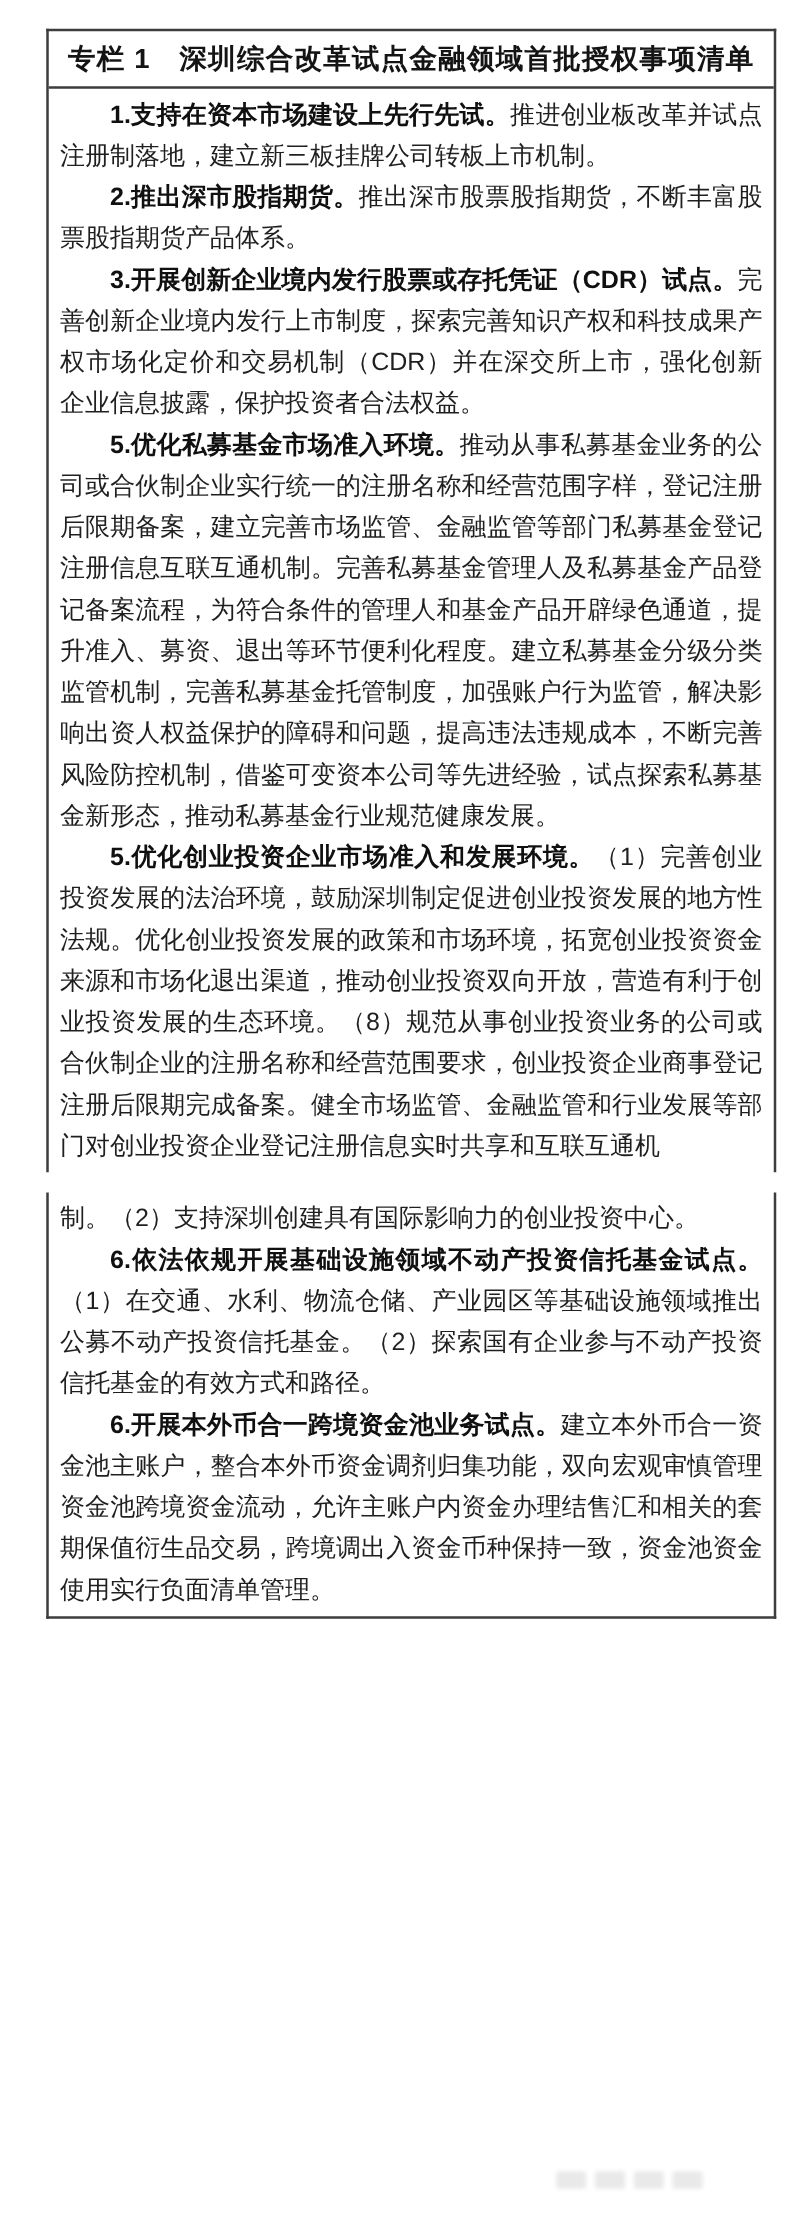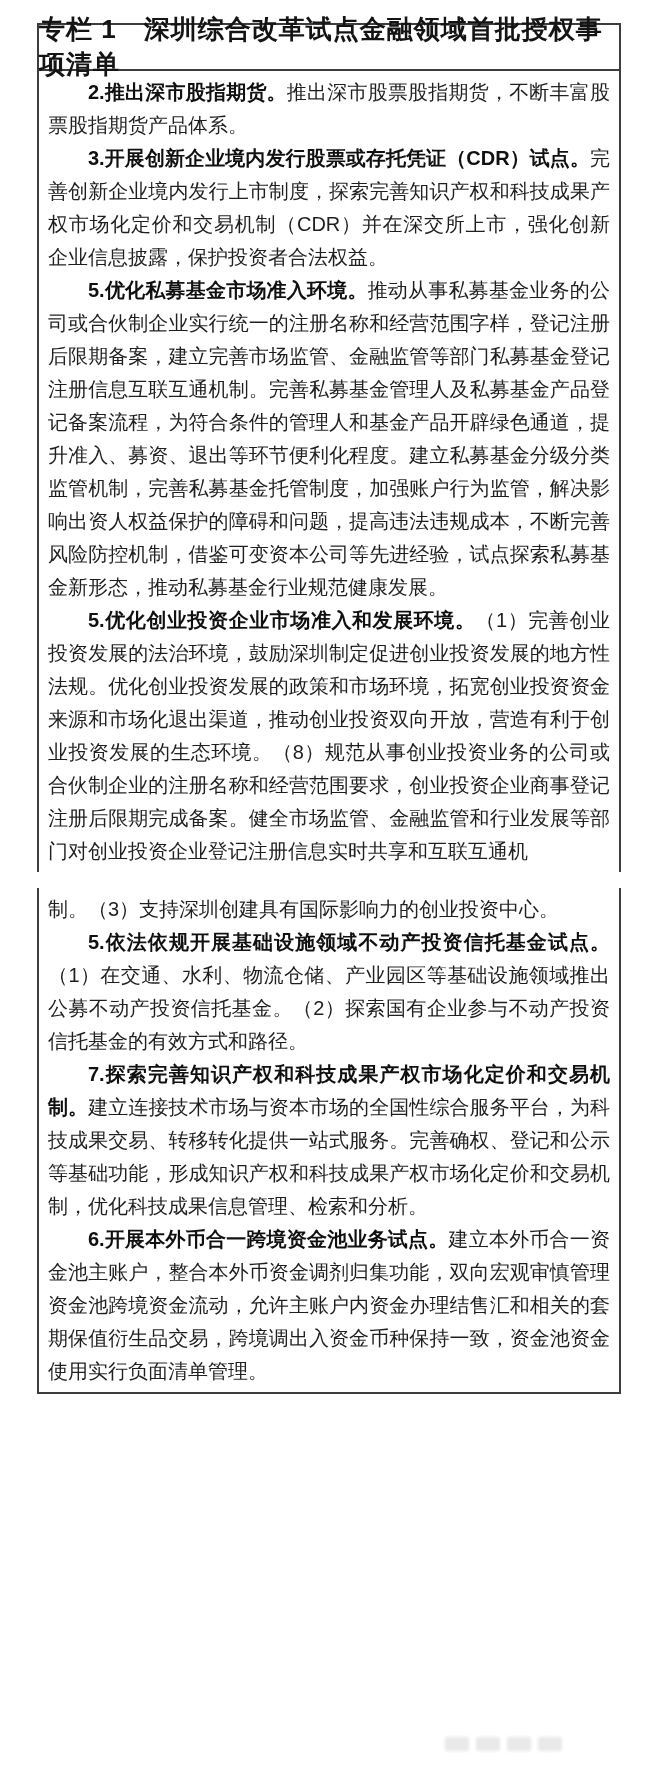--- a/index.html
+++ b/index.html
@@ -18,21 +18,21 @@
   .sheet{
     position:absolute;top:23px;left:37px;width:584px;
   }
   .box{box-sizing:border-box;width:584px;background:#fff;}
   .box1{border:2px solid var(--border);border-bottom:none;}
   .box2{border:2px solid var(--border);border-top:none;}
   .title-row{
     box-sizing:border-box;height:46px;
     border-bottom:2px solid var(--border);
     display:flex;align-items:center;justify-content:center;
-    font-size:26px;font-weight:bold;color:#141414;
+    font-size:22px;font-weight:bold;color:#141414;
     letter-spacing:1px;
   }
   .content{padding:5px 9px 4px 9px;}
   .para{
     margin:0;font-size:20px;line-height:33px;
     text-align:justify;color:var(--text);
   }
   .para.indent{text-indent:2em;}
   .para b{font-weight:bold;color:#101010;}
   .page-gap{height:16px;background:var(--bg);}
@@ -47,34 +47,34 @@
   }
 </style>
 </head>
 <body>
 
 <div class="sheet">
 
   <div class="box box1">
     <div class="title-row">专栏 1　深圳综合改革试点金融领域首批授权事项清单</div>
     <div class="content">
+      <p class="para indent"><b>1.支持在资本市场建设上先行先试。</b><span>推进创业板改革并试点注册制落地，建立新三板挂牌公司转板上市机制。</span></p>
       <p class="para indent"><b>2.推出深市股指期货。</b><span>推出深市股票股指期货，不断丰富股票股指期货产品体系。</span></p>
       <p class="para indent"><b>3.开展创新企业境内发行股票或存托凭证（CDR）试点。</b><span>完善创新企业境内发行上市制度，探索完善知识产权和科技成果产权市场化定价和交易机制（CDR）并在深交所上市，强化创新企业信息披露，保护投资者合法权益。</span></p>
       <p class="para indent"><b>5.优化私募基金市场准入环境。</b><span>推动从事私募基金业务的公司或合伙制企业实行统一的注册名称和经营范围字样，登记注册后限期备案，建立完善市场监管、金融监管等部门私募基金登记注册信息互联互通机制。完善私募基金管理人及私募基金产品登记备案流程，为符合条件的管理人和基金产品开辟绿色通道，提升准入、募资、退出等环节便利化程度。建立私募基金分级分类监管机制，完善私募基金托管制度，加强账户行为监管，解决影响出资人权益保护的障碍和问题，提高违法违规成本，不断完善风险防控机制，借鉴可变资本公司等先进经验，试点探索私募基金新形态，推动私募基金行业规范健康发展。</span></p>
       <p class="para indent"><b>5.优化创业投资企业市场准入和发展环境。</b><span>（1）完善创业投资发展的法治环境，鼓励深圳制定促进创业投资发展的地方性法规。优化创业投资发展的政策和市场环境，拓宽创业投资资金来源和市场化退出渠道，推动创业投资双向开放，营造有利于创业投资发展的生态环境。（8）规范从事创业投资业务的公司或合伙制企业的注册名称和经营范围要求，创业投资企业商事登记注册后限期完成备案。健全市场监管、金融监管和行业发展等部门对创业投资企业登记注册信息实时共享和互联互通机</span></p>
     </div>
   </div>
 
   <div class="page-gap"></div>
 
   <div class="box box2">
     <div class="content">
-      <p class="para"><span>制。（3）支持深圳创建具有国际影响力的创业投资中心。</span></p>
-      <p class="para indent"><b>5.依法依规开展基础设施领域不动产投资信托基金试点。</b><span>（1）在交通、水利、物流仓储、产业园区等基础设施领域推出公募不动产投资信托基金。（2）探索国有企业参与不动产投资信托基金的有效方式和路径。</span></p>
-      <p class="para indent"><b>7.探索完善知识产权和科技成果产权市场化定价和交易机制。</b><span>建立连接技术市场与资本市场的全国性综合服务平台，为科技成果交易、转移转化提供一站式服务。完善确权、登记和公示等基础功能，形成知识产权和科技成果产权市场化定价和交易机制，优化科技成果信息管理、检索和分析。</span></p>
+      <p class="para"><span>制。（2）支持深圳创建具有国际影响力的创业投资中心。</span></p>
+      <p class="para indent"><b>6.依法依规开展基础设施领域不动产投资信托基金试点。</b><span>（1）在交通、水利、物流仓储、产业园区等基础设施领域推出公募不动产投资信托基金。（2）探索国有企业参与不动产投资信托基金的有效方式和路径。</span></p>
       <p class="para indent"><b>6.开展本外币合一跨境资金池业务试点。</b><span>建立本外币合一资金池主账户，整合本外币资金调剂归集功能，双向宏观审慎管理资金池跨境资金流动，允许主账户内资金办理结售汇和相关的套期保值衍生品交易，跨境调出入资金币种保持一致，资金池资金使用实行负面清单管理。</span></p>
     </div>
   </div>
 
 </div>
 
 <div class="watermark">
   <span></span>
     <span></span>
     <span></span>

